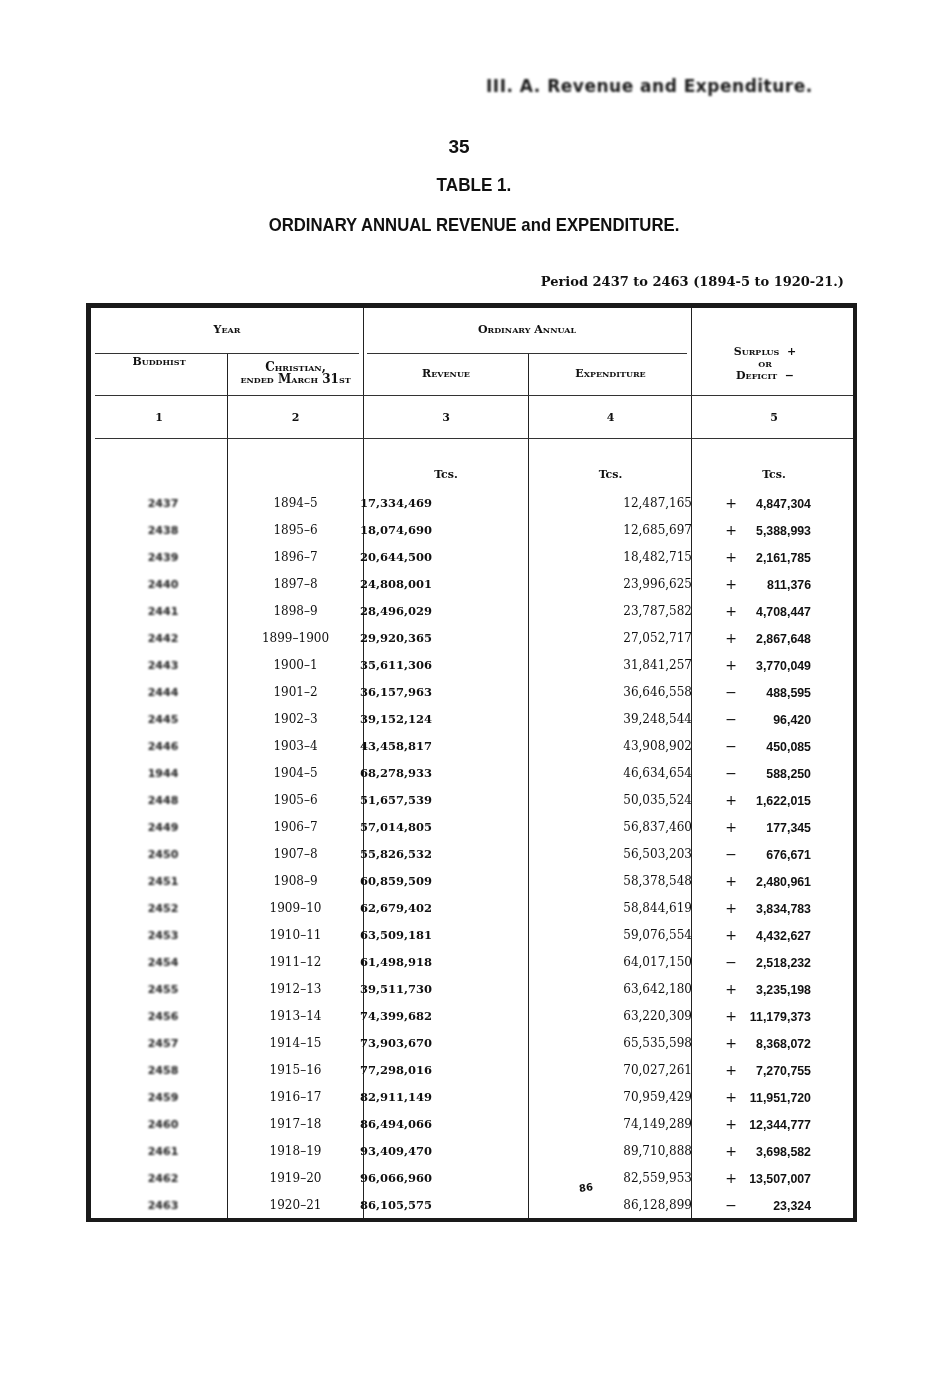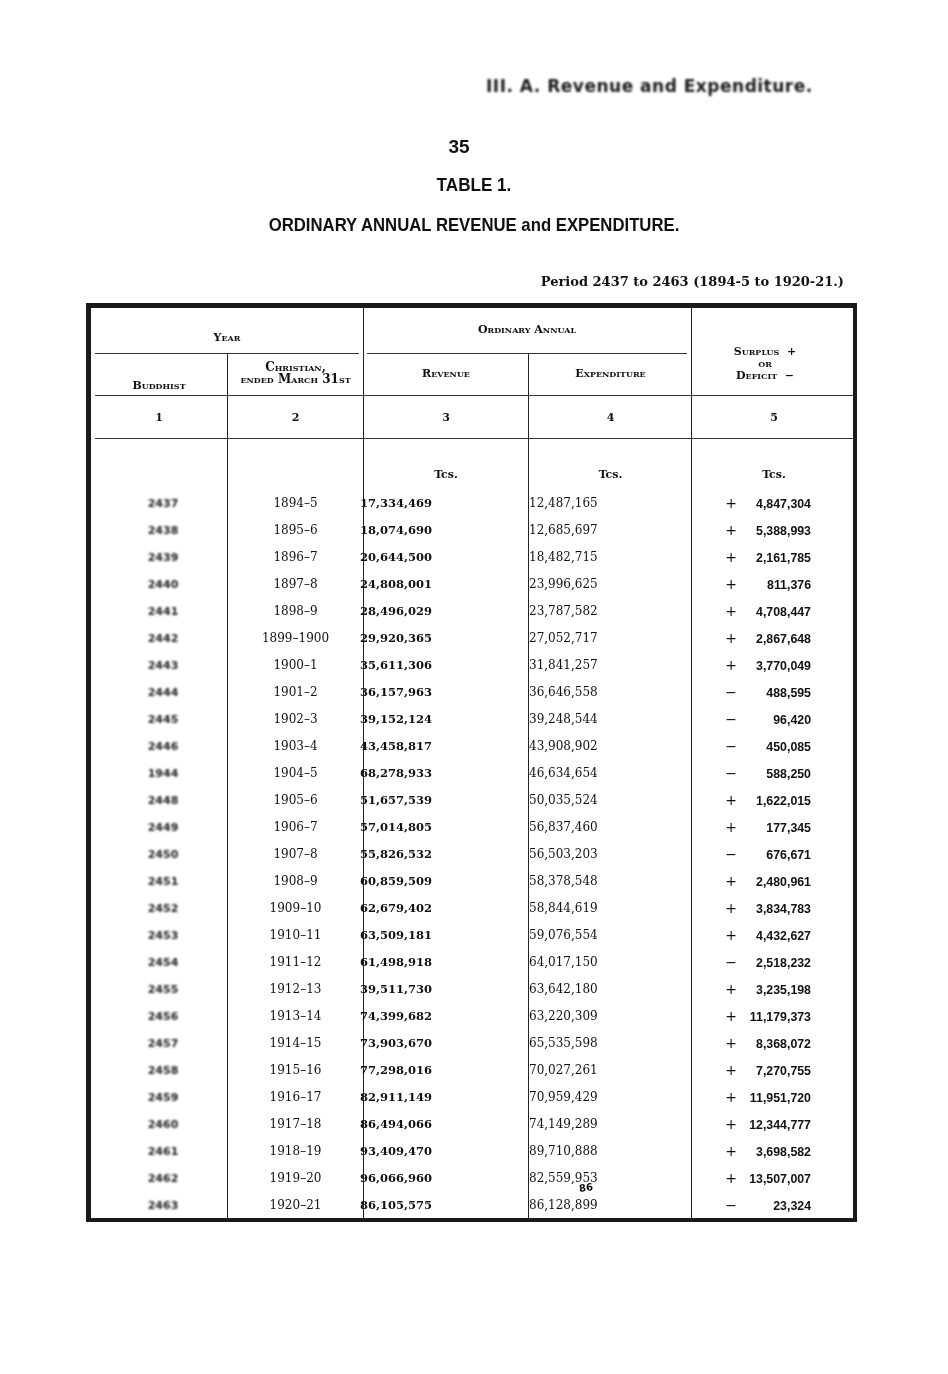--- a/index.html
+++ b/index.html
@@ -16,21 +16,21 @@
   .hdr { position: absolute; text-align: center; font-family: "DejaVu Serif", serif; font-weight: bold; font-variant: small-caps; font-size: 11px; color: #111; line-height: 12px; }
   .colnum { position: absolute; text-align: center; font-family: "DejaVu Serif", serif; font-weight: bold; font-size: 11px; }
   .unit { position: absolute; text-align: center; font-family: "DejaVu Serif", serif; font-size: 11px; font-weight: bold; }
 
   .rows { position: absolute; left: 0; top: 182px; width: 100%; }
   .row { position: relative; height: 27px; font-size: 12px; }
   .cell { position: absolute; top: 0; height: 27px; line-height: 27px; white-space: nowrap; }
   .c-bud { left: 4px; width: 136px; text-align: center; font-family: "DejaVu Sans", sans-serif; font-weight: bold; font-size: 11px; color: #222; filter: blur(0.9px); }
   .c-chr { left: 137px; width: 135px; text-align: center; font-family: "DejaVu Serif", serif; font-size: 12px; }
   .c-rev { left: 269px; width: 164px; font-family: "DejaVu Serif", serif; font-weight: bold; font-size: 11.5px; }
-  .c-exp { left: 438px; width: 163px; text-align: left; font-family: "DejaVu Serif", serif; font-size: 12px; }
+  .c-exp { left: 438px; width: 163px; text-align: right; font-family: "DejaVu Serif", serif; font-size: 12px; }
   .c-sign { left: 630px; width: 20px; text-align: center; font-family: "DejaVu Sans", sans-serif; font-size: 14px; }
   .c-sur { left: 650px; width: 70px; text-align: right; font-family: "Liberation Sans", sans-serif; font-weight: bold; font-size: 13px; transform: scaleX(0.95); transform-origin: right; }
   .annot { position: absolute; left: 488px; top: -10px; font-size: 10px; font-family: "DejaVu Sans", sans-serif; font-weight: bold; transform: rotate(-8deg); }
 </style>
 </head>
 <body>
 
 <div class="running-head">III. A. Revenue and Expenditure.</div>
 <div class="page-number">35</div>
 <div class="table-no">TABLE 1.</div>
@@ -42,28 +42,28 @@
   <div class="vline" style="left:272px;"></div>
   <div class="vline" style="left:600px;"></div>
   <div class="vline" style="left:136px; top:45px;"></div>
   <div class="vline" style="left:437px; top:45px;"></div>
 
   <div class="hline" style="left:4px; width:264px; top:45px;"></div>
   <div class="hline" style="left:276px; width:320px; top:45px;"></div>
   <div class="hline" style="left:4px; width:758px; top:87px;"></div>
   <div class="hline" style="left:4px; width:758px; top:130px;"></div>
 
-  <div class="hdr" style="left:0; width:272px; top:24px;">Year</div>
+  <div class="hdr" style="left:0; width:272px; top:16px;">Year</div>
   <div class="hdr" style="left:272px; width:328px; top:16px;">Ordinary Annual</div>
   <div class="hdr" style="left:600px; width:148px; top:38px;">
     <div style="white-space:pre;">Surplus  +</div>
     <div>or</div>
     <div style="white-space:pre;">Deficit  −</div>
   </div>
-  <div class="hdr" style="left:0; width:136px; top:72px;">Buddhist</div>
+  <div class="hdr" style="left:0; width:136px; top:48px;">Buddhist</div>
   <div class="hdr" style="left:137px; width:135px; top:53px; font-size:12px;">
     <div>Christian,</div>
     <div>ended March 31st</div>
   </div>
   <div class="hdr" style="left:273px; width:164px; top:60px;">Revenue</div>
   <div class="hdr" style="left:438px; width:163px; top:60px;">Expenditure</div>
 
   <div class="colnum" style="left:0; width:136px; top:103px;">1</div>
   <div class="colnum" style="left:137px; width:135px; top:103px;">2</div>
   <div class="colnum" style="left:273px; width:164px; top:103px;">3</div>

